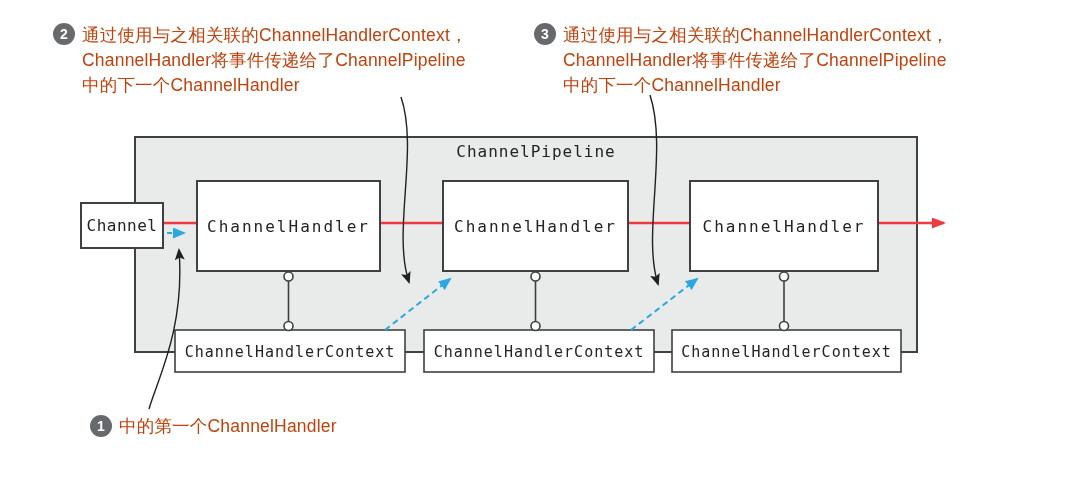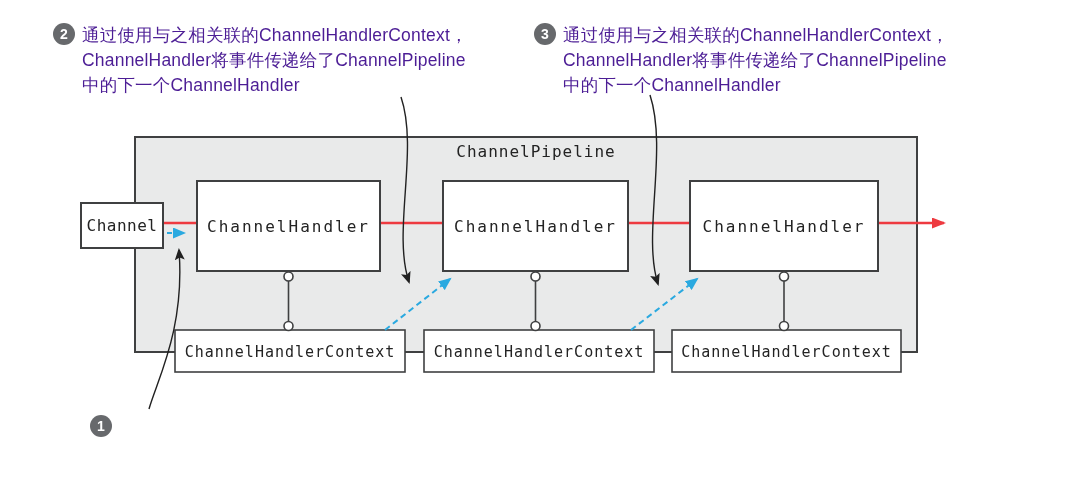--- a/index.html
+++ b/index.html
@@ -12,21 +12,21 @@
   }
   .stage svg{position:absolute;left:0;top:0;}
   .mono{
     font-family:"DejaVu Sans Mono","Liberation Mono",monospace;
     fill:#232323;
   }
   .note{
     position:absolute;
     font-size:17.5px;
     line-height:25px;
-    color:#4c1d95;
+    color:#c2410c;
     font-weight:500;
     letter-spacing:0.2px;
     white-space:nowrap;
   }
   .badge{
     position:absolute;
     width:22px;height:22px;
     border-radius:50%;
     background:#67696c;
     color:#ffffff;
@@ -115,15 +115,16 @@
 
   <div class="badge" style="left:534px;top:23px">3</div>
   <div class="note" style="left:563px;top:23px">
     <div>通过使用与之相关联的ChannelHandlerContext，</div>
     <div>ChannelHandler将事件传递给了ChannelPipeline</div>
     <div>中的下一个ChannelHandler</div>
   </div>
 
   <div class="badge" style="left:90px;top:415px">1</div>
   <div class="note" style="left:119px;top:414px">
+    <div>中的第一个ChannelHandler</div>
   </div>
 
 </div>
 
 </body></html>

